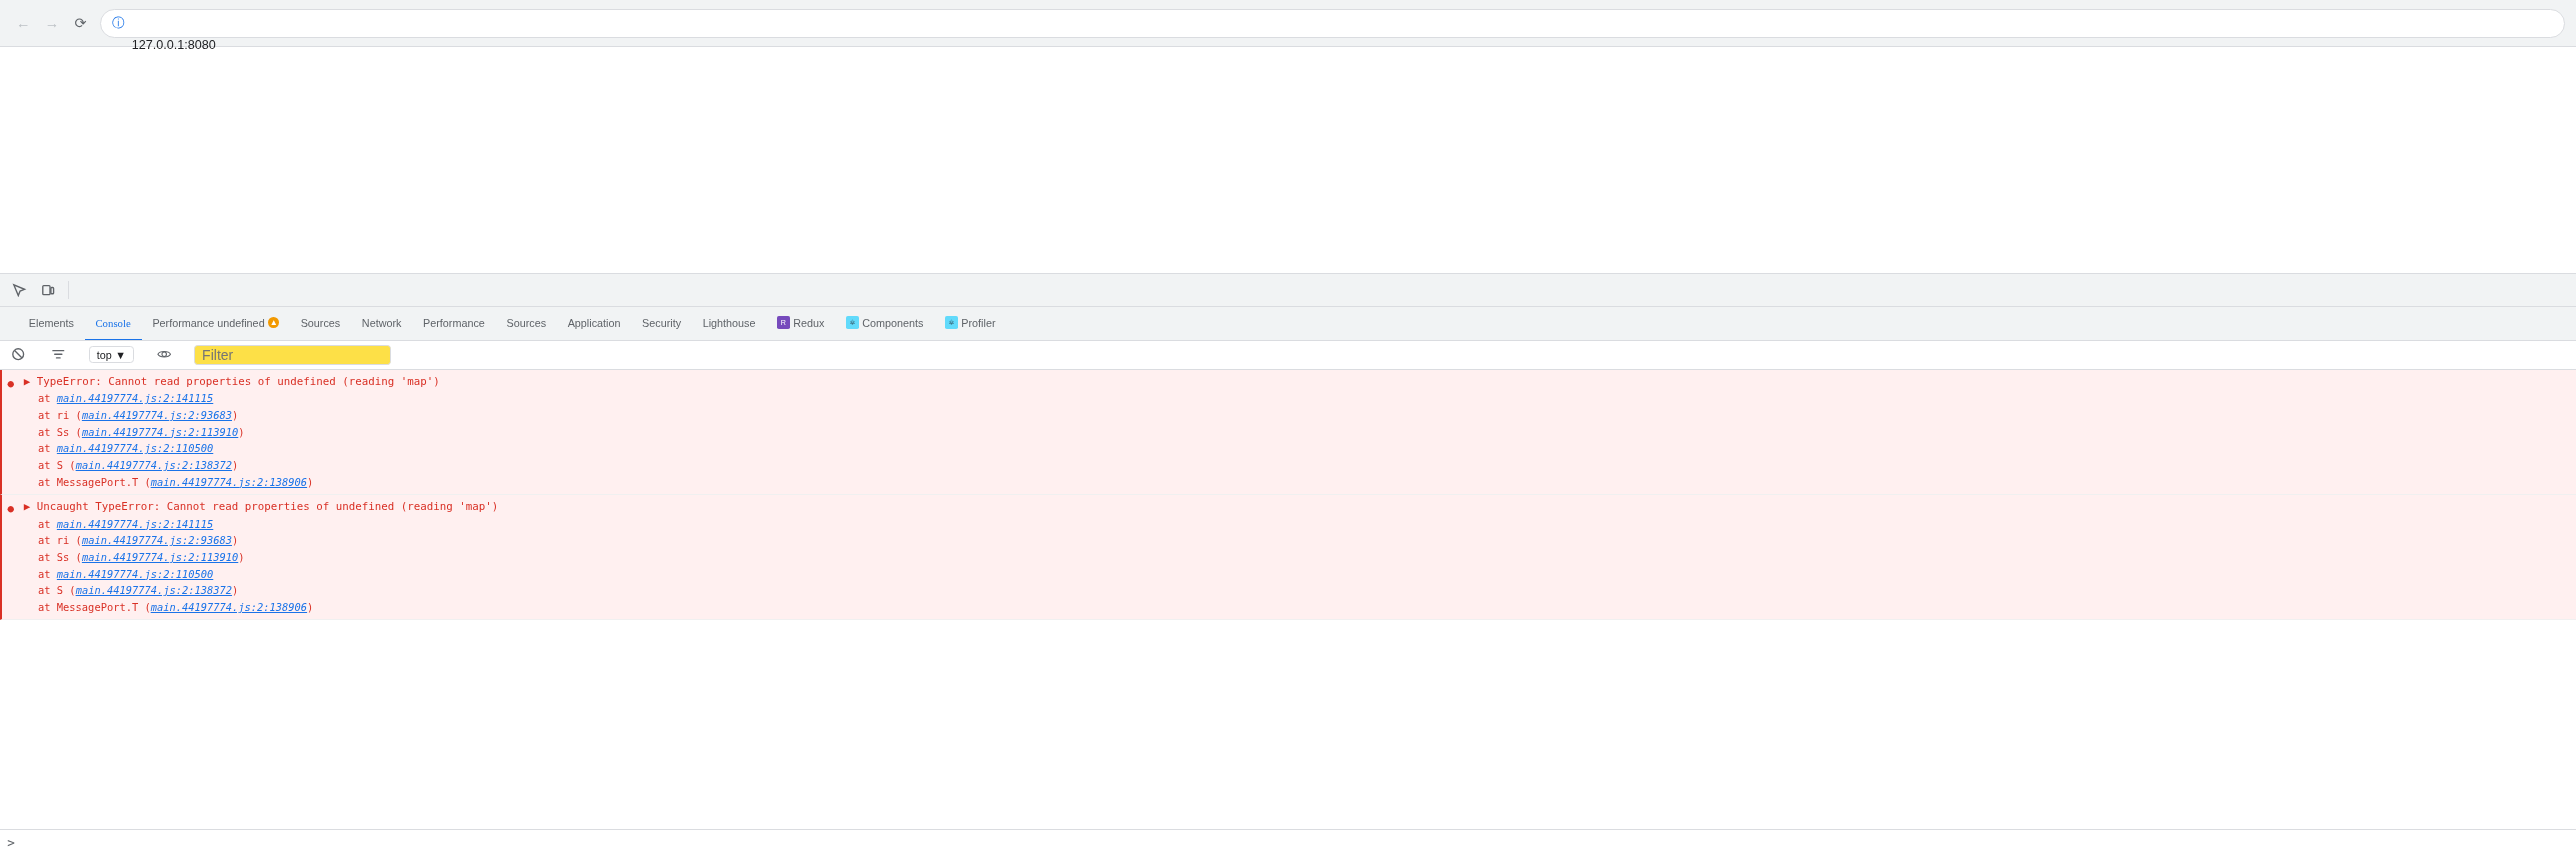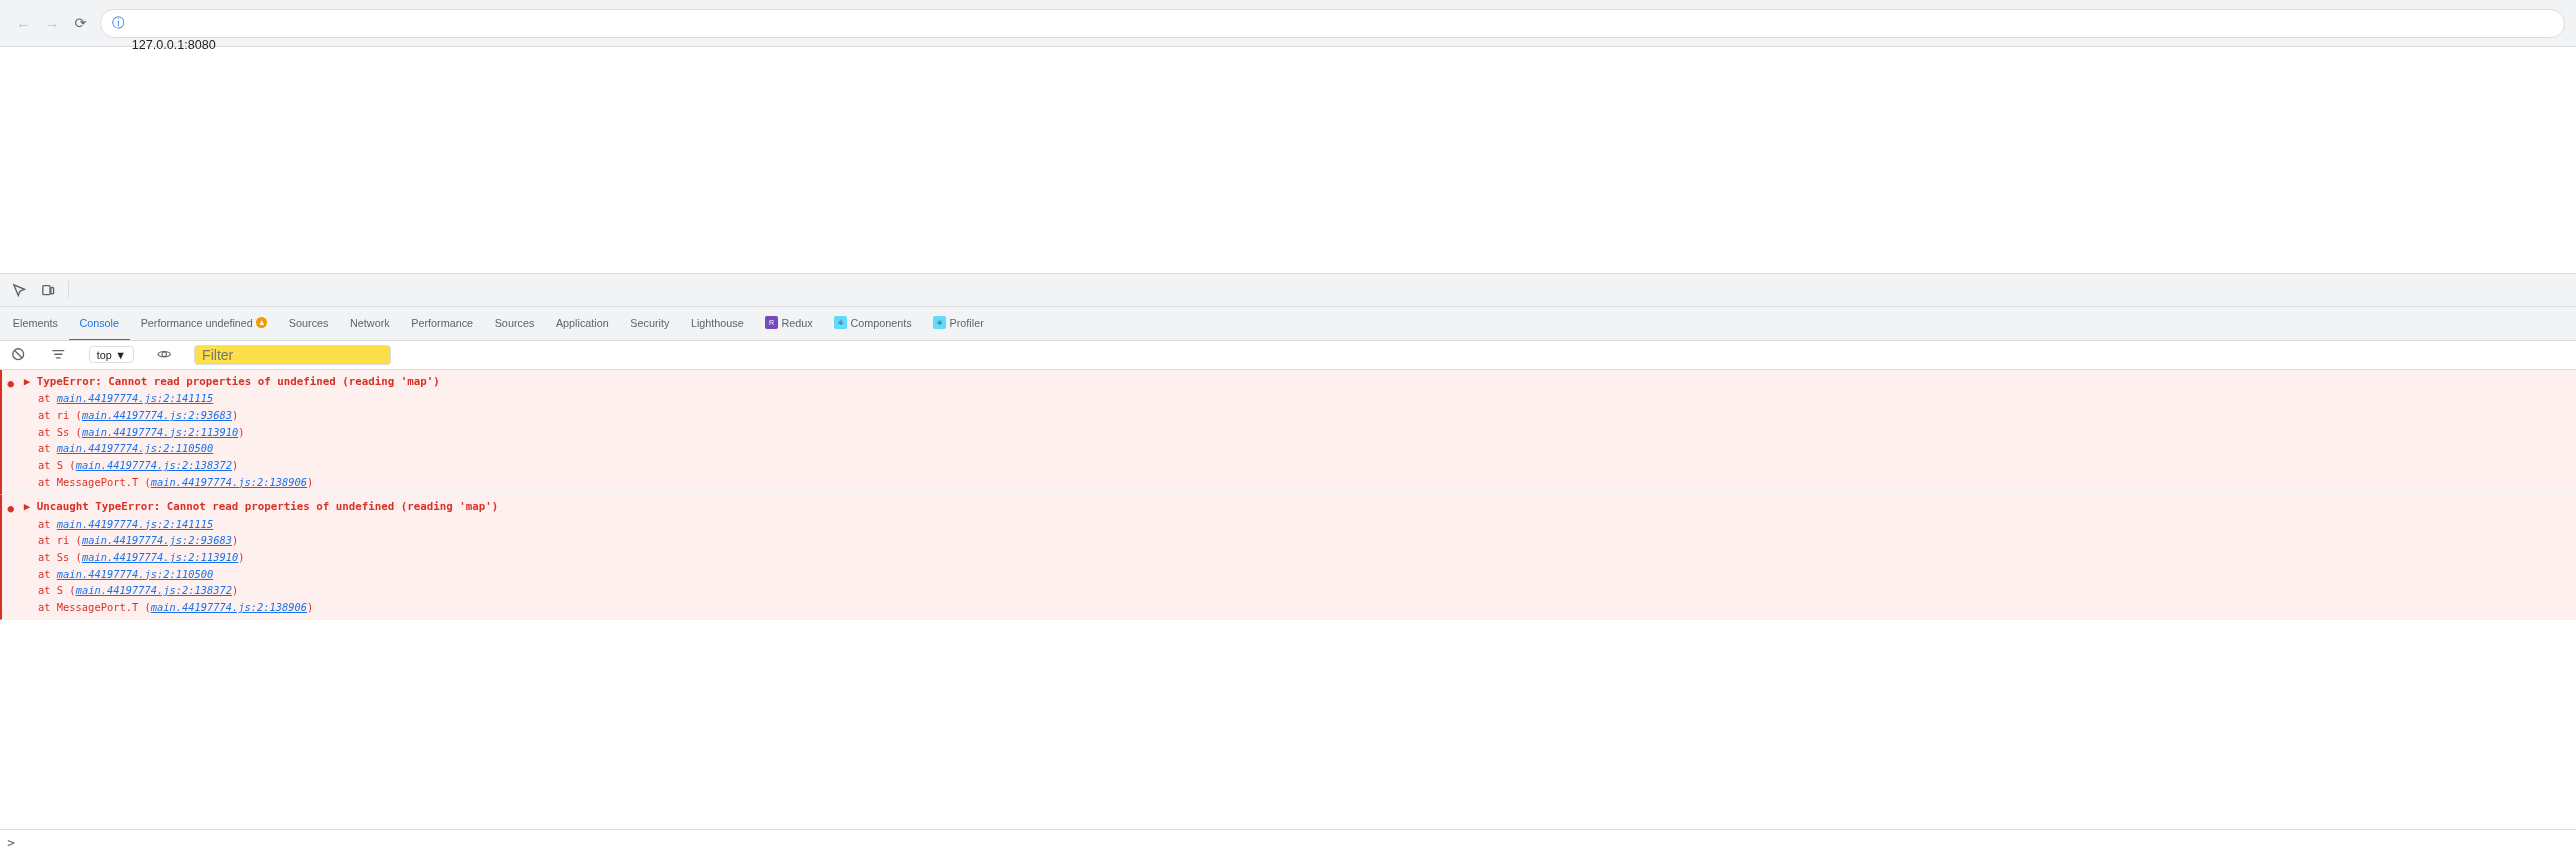--- a/index.html
+++ b/index.html
@@ -125,21 +125,21 @@
       margin: 0 3.6px;
     }
 
     
     .devtools-tabs {
       display: flex;
       align-items: stretch;
       background: #f1f3f4;
       border-bottom: 0.9px solid #dadce0;
       height: 34px;
-      padding: 0 2px;
+      padding: 0 18px;
       overflow-x: auto;
     }
 
     .devtools-tabs::-webkit-scrollbar {
       display: none;
     }
 
     .tab {
       display: flex;
       align-items: center;
@@ -148,20 +148,21 @@
       color: #5f6368;
       cursor: pointer;
       border-bottom: 1.8px solid transparent;
       white-space: nowrap;
       gap: 3.6px;
     }
 
     .tab.active {
       color: #1a73e8;
       border-bottom: 1.8px solid #1a73e8;
+      font-family: Liberation Serif, serif;
     }
 
     .tab-warning-icon {
       width: 10.8px;
       height: 10.8px;
       background: #f29900;
       border-radius: 50%;
       display: inline-flex;
       align-items: center;
       justify-content: center;
@@ -268,21 +269,21 @@
     .console-entry .error-icon {
       position: absolute;
       left: 5.4px;
       top: 5.4px;
       color: #d93025;
       font-size: 10.8px;
     }
 
     .error-main {
       color: #d93025;
-      font-weight: 700;
+      font-weight: 400;
     }
 
     .error-expand {
       cursor: pointer;
       color: #d93025;
     }
 
     .stack-line {
       color: #d93025;
       padding-left: 14.4px;

